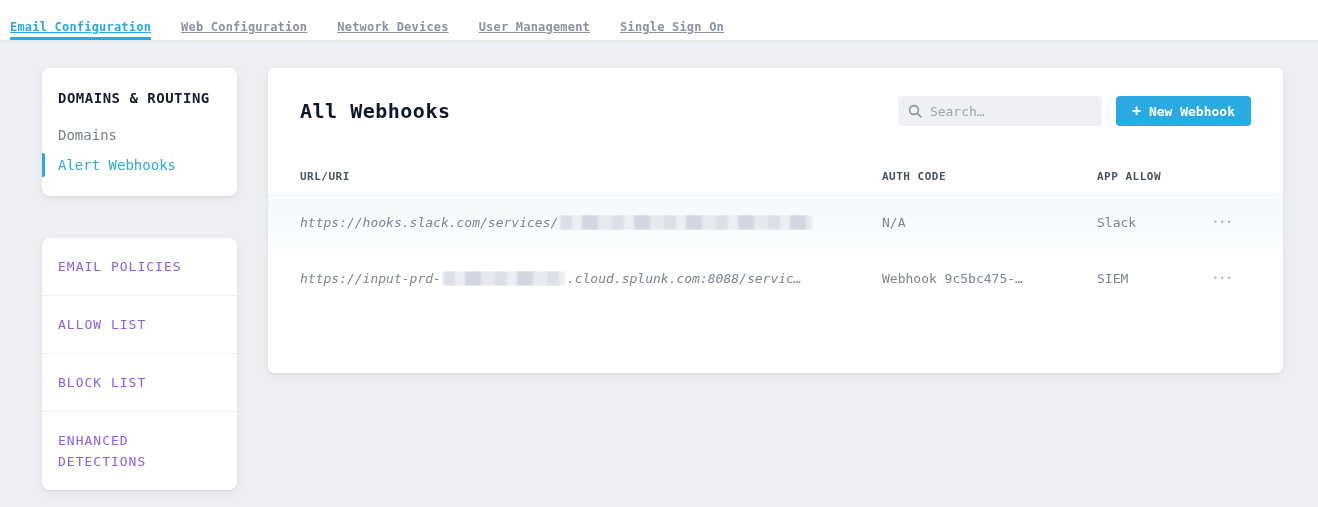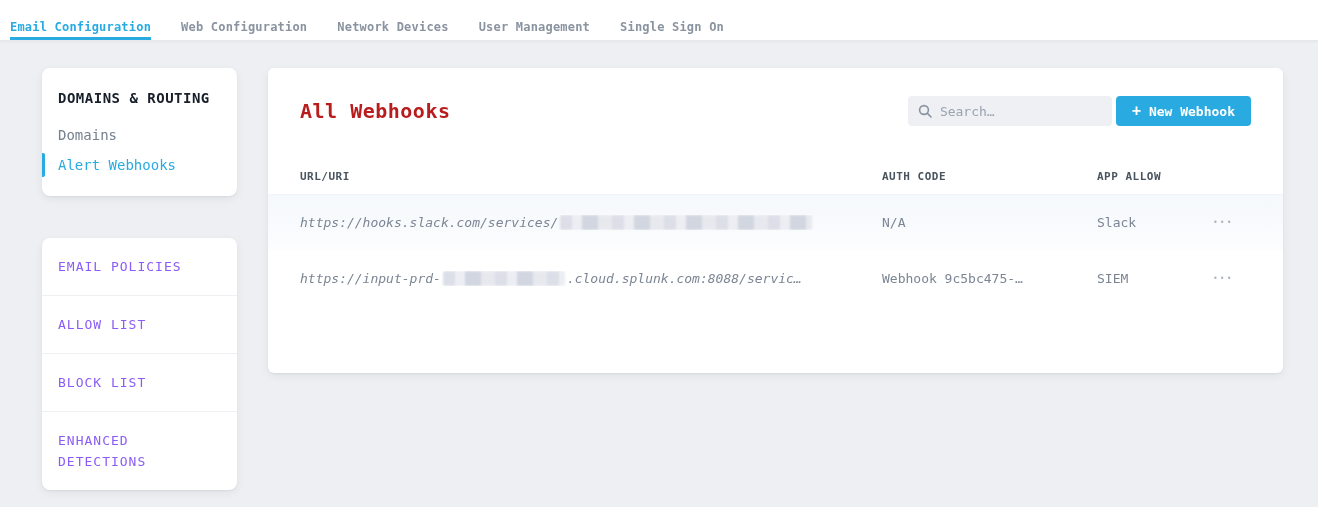--- a/index.html
+++ b/index.html
@@ -16,20 +16,21 @@
     box-shadow: 0 1px 2px rgba(0,0,0,0.04);
     display: flex; align-items: stretch; gap: 30px;
     padding-left: 10px;
   }
   .tab {
     display: flex; align-items: center;
     font-size: 12px; font-weight: bold; letter-spacing: 0.2px;
     color: #8a93a0; cursor: pointer;
     border-bottom: 3px solid transparent; padding-top: 17px;
     white-space: nowrap;
+    text-decoration: underline;
   }
   .tab.active { color: #29abe2; border-bottom-color: #29abe2; }
 
   
   .content { display: flex; gap: 31px; padding: 27px 35px 0 42px; }
   .card {
     background: #ffffff; border-radius: 8px;
     box-shadow: 0 1px 2px rgba(16,24,40,.05), 0 3px 10px rgba(16,24,40,.06);
   }
 
@@ -58,24 +59,24 @@
   }
   .s2-item:last-child { border-bottom: none; }
 
   
   .main-card { flex: 1; height: 305px; border-radius: 6px; }
   .main-header {
     display: flex; align-items: center; justify-content: space-between;
     padding: 28px 32px 24px;
   }
   .main-title {
-    font-size: 20px; font-weight: bold; color: #b91c1c;
+    font-size: 20px; font-weight: bold; color: #0f172a;
     letter-spacing: 0.5px;
   }
-  .header-actions { display: flex; gap: 4px; }
+  .header-actions { display: flex; gap: 14px; }
   .search-box {
     width: 204px; height: 30px; background: #eef0f3; border-radius: 4px;
     display: flex; align-items: center; gap: 8px; padding: 0 10px;
   }
   .search-box svg { flex-shrink: 0; }
   .search-input {
     border: none; background: transparent; outline: none; width: 100%;
     font-family: inherit; font-size: 13px; color: #5b6472;
   }
   .search-input::placeholder { color: #9aa3af; }

